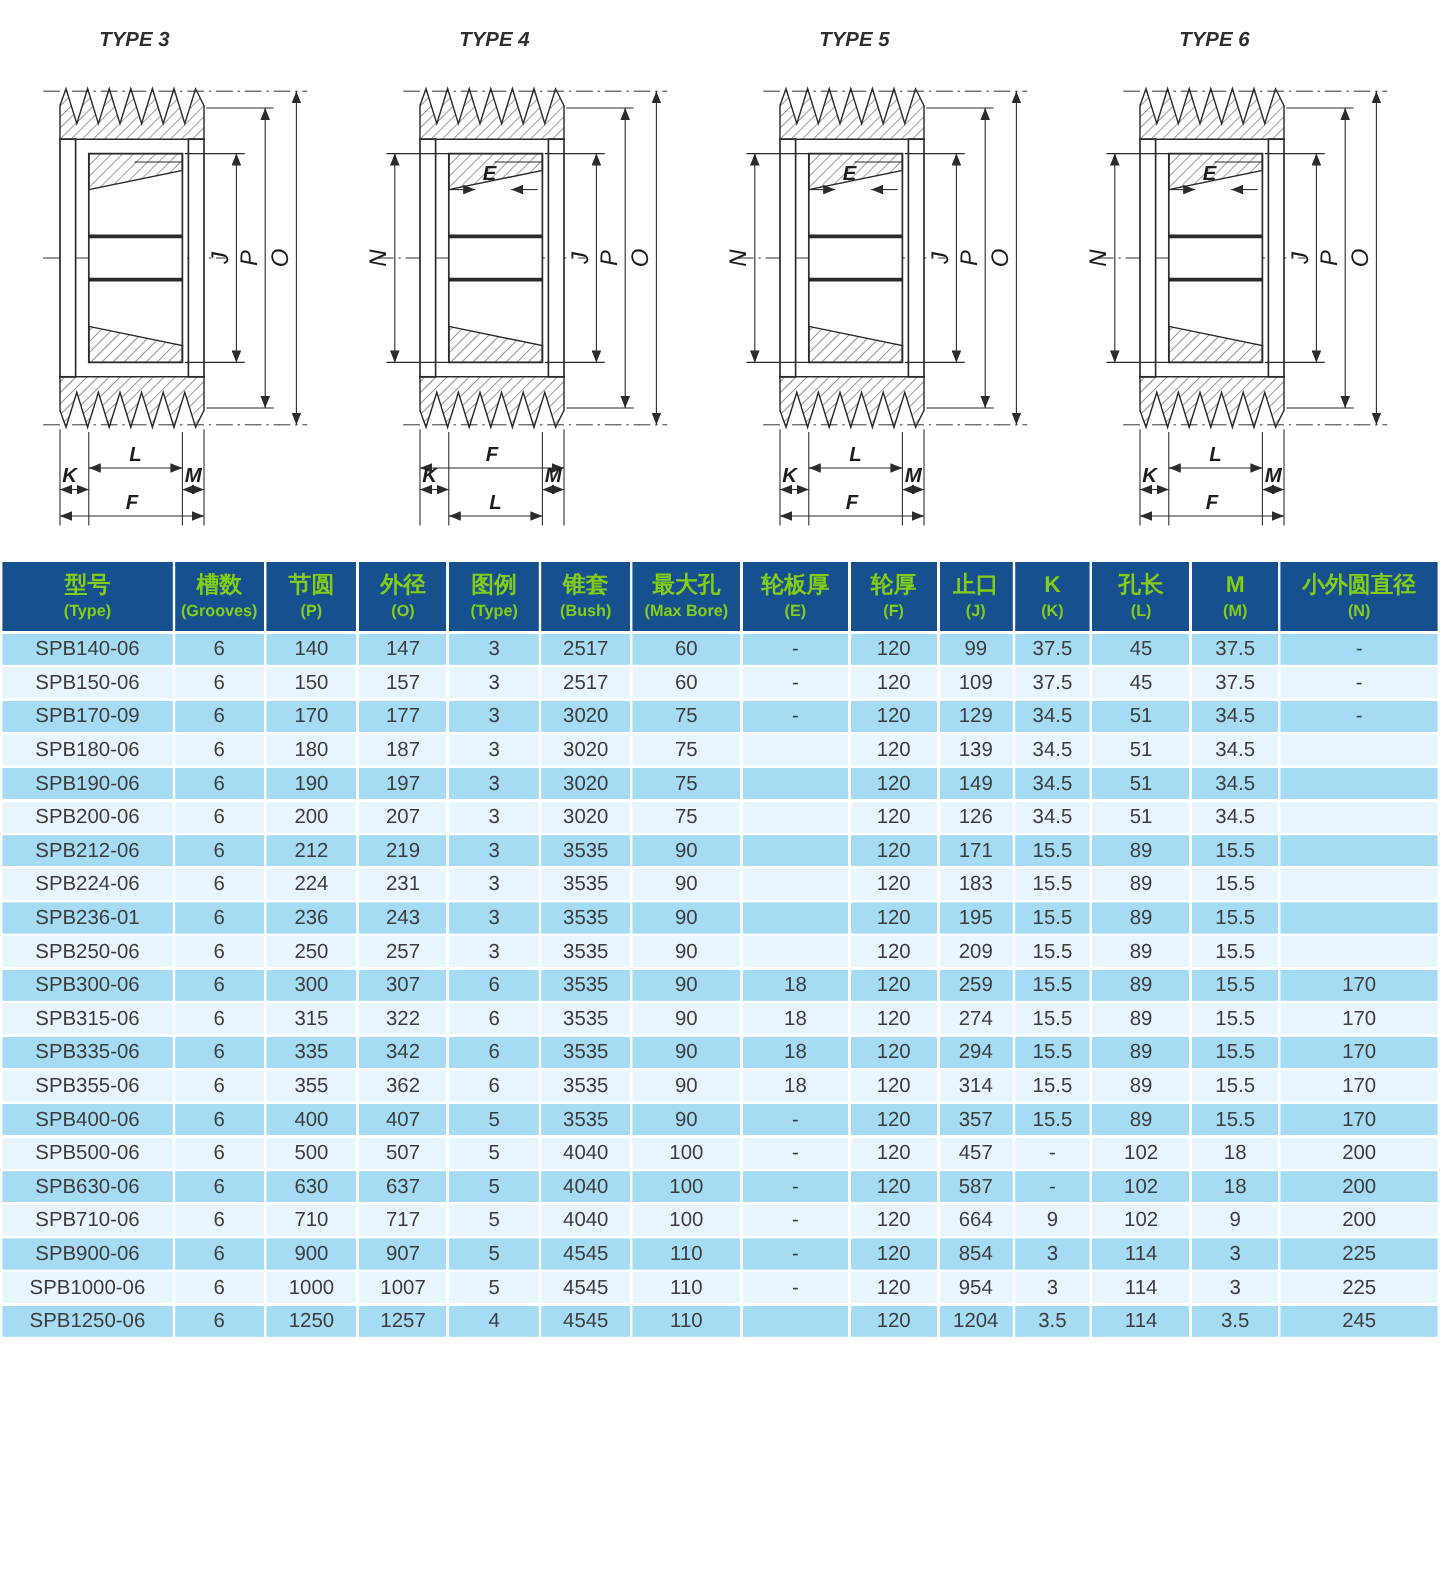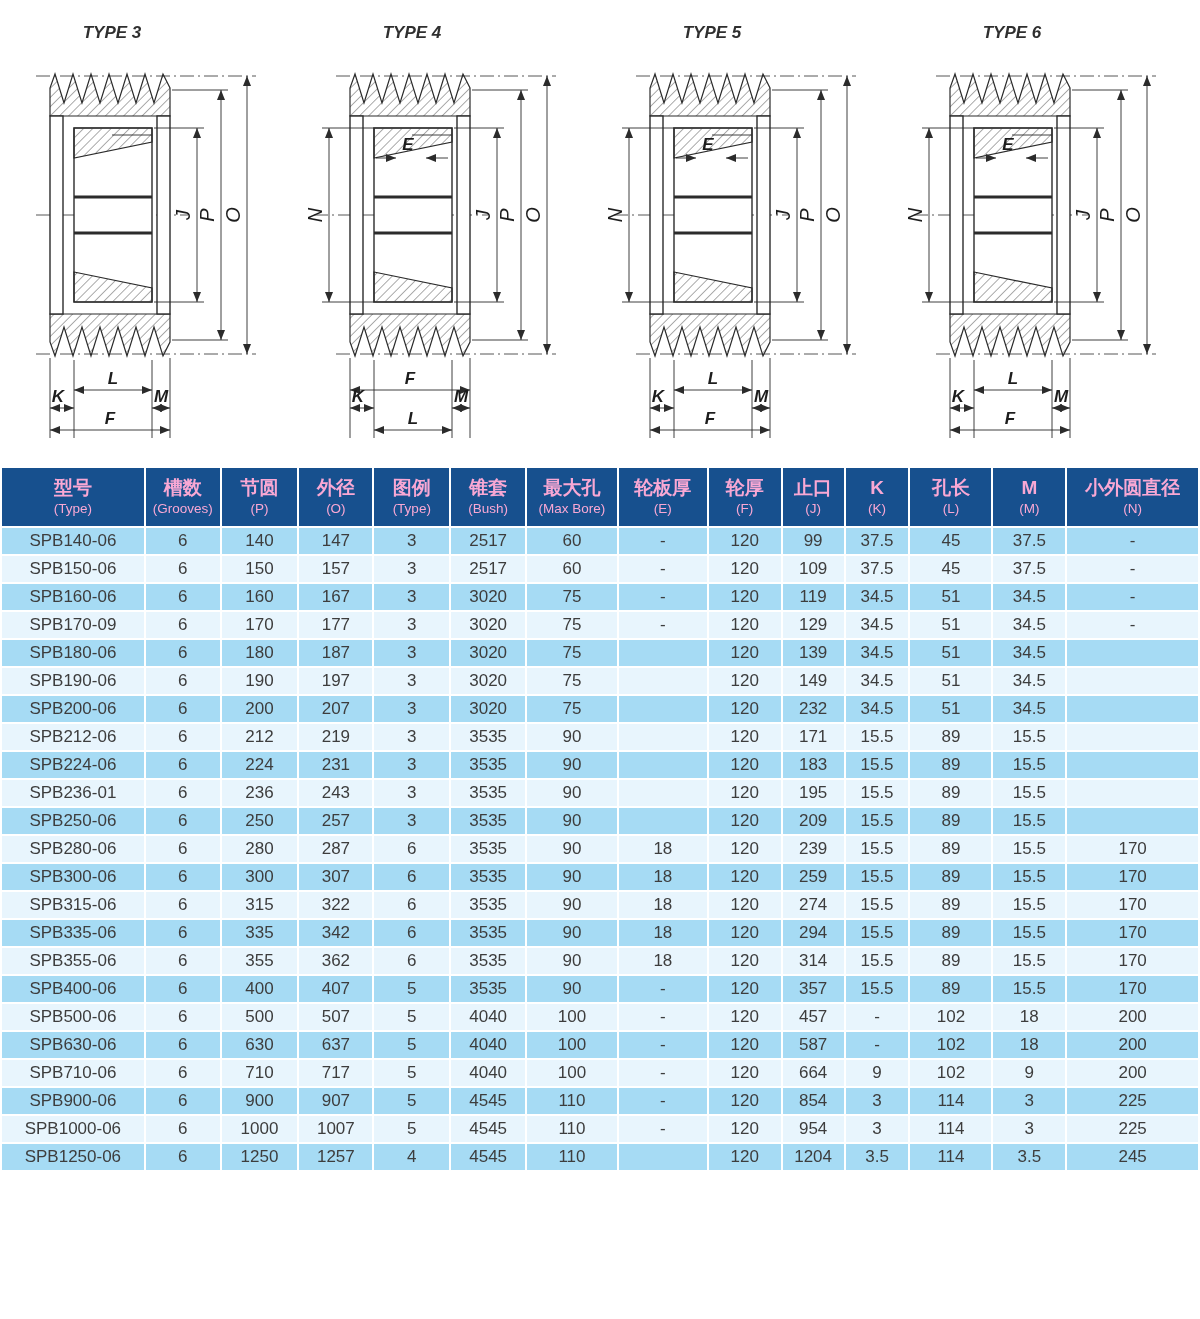--- a/index.html
+++ b/index.html
@@ -15,23 +15,23 @@
   .thin{stroke:#2b2b2b;stroke-width:0.9;fill:none;}
   .bore{stroke:#2b2b2b;stroke-width:3;fill:none;}
   .cl{stroke:#2b2b2b;stroke-width:0.8;fill:none;stroke-dasharray:14 4 2 4;}
   .ttl{font-size:17px;font-weight:700;fill:#2f2f2f;text-anchor:middle;}
   .dimL{font-size:20px;fill:#1d1d1d;text-anchor:middle;font-weight:500;}
   .dimS{font-size:17px;fill:#1d1d1d;text-anchor:middle;font-weight:600;}
 
   
   table.spec{width:1200px;border-collapse:collapse;table-layout:fixed;}
   table.spec th,table.spec td{border:2px solid #ffffff;text-align:center;vertical-align:middle;padding:0;overflow:hidden;white-space:nowrap;}
-  table.spec thead th{background:#17508e;color:#f9a8d4;padding:8px 1px 9px;}
+  table.spec thead th{background:#17508e;color:#84cc16;padding:8px 1px 9px;}
   th .zh{font-size:19px;font-weight:700;line-height:1.25;}
-  th .en{font-size:13.5px;font-weight:400;line-height:1.2;margin-top:1px;}
+  th .en{font-size:13.5px;font-weight:700;line-height:1.2;margin-top:1px;}
   table.spec tbody td{height:26px;font-size:17px;color:#3d3d3d;background:#e8f5fd;}
   table.spec tbody tr:nth-child(odd) td{background:#a6dbf4;}
   col.c0{width:12%}col.c1{width:6.33%}col.c2{width:6.5%}col.c3{width:6.25%}
   col.c4{width:6.42%}col.c5{width:6.33%}col.c6{width:7.67%}col.c7{width:7.5%}
   col.c8{width:6.17%}col.c9{width:5.25%}col.c10{width:5.42%}col.c11{width:6.92%}
   col.c12{width:6.17%}col.c13{width:11.07%}
 </style>
 </head>
 <body>
 
@@ -357,94 +357,78 @@
           <td>60</td>
           <td>-</td>
           <td>120</td>
           <td>109</td>
           <td>37.5</td>
           <td>45</td>
           <td>37.5</td>
           <td>-</td>
         </tr>
         <tr>
-          <td>SPB160-06</td>
-          <td>6</td>
-          <td>160</td>
-          <td>167</td>
+          <td>SPB170-09</td>
+          <td>6</td>
+          <td>170</td>
+          <td>177</td>
           <td>3</td>
           <td>3020</td>
           <td>75</td>
           <td>-</td>
           <td>120</td>
-          <td>119</td>
+          <td>129</td>
           <td>34.5</td>
           <td>51</td>
           <td>34.5</td>
           <td>-</td>
         </tr>
         <tr>
-          <td>SPB170-09</td>
-          <td>6</td>
-          <td>170</td>
-          <td>177</td>
+          <td>SPB180-06</td>
+          <td>6</td>
+          <td>180</td>
+          <td>187</td>
           <td>3</td>
           <td>3020</td>
           <td>75</td>
-          <td>-</td>
-          <td>120</td>
-          <td>129</td>
+          <td></td>
+          <td>120</td>
+          <td>139</td>
           <td>34.5</td>
           <td>51</td>
           <td>34.5</td>
-          <td>-</td>
-        </tr>
-        <tr>
-          <td>SPB180-06</td>
-          <td>6</td>
-          <td>180</td>
-          <td>187</td>
+          <td></td>
+        </tr>
+        <tr>
+          <td>SPB190-06</td>
+          <td>6</td>
+          <td>190</td>
+          <td>197</td>
           <td>3</td>
           <td>3020</td>
           <td>75</td>
           <td></td>
           <td>120</td>
-          <td>139</td>
+          <td>149</td>
           <td>34.5</td>
           <td>51</td>
           <td>34.5</td>
           <td></td>
         </tr>
         <tr>
-          <td>SPB190-06</td>
-          <td>6</td>
-          <td>190</td>
-          <td>197</td>
+          <td>SPB200-06</td>
+          <td>6</td>
+          <td>200</td>
+          <td>207</td>
           <td>3</td>
           <td>3020</td>
           <td>75</td>
           <td></td>
           <td>120</td>
-          <td>149</td>
-          <td>34.5</td>
-          <td>51</td>
-          <td>34.5</td>
-          <td></td>
-        </tr>
-        <tr>
-          <td>SPB200-06</td>
-          <td>6</td>
-          <td>200</td>
-          <td>207</td>
-          <td>3</td>
-          <td>3020</td>
-          <td>75</td>
-          <td></td>
-          <td>120</td>
-          <td>232</td>
+          <td>126</td>
           <td>34.5</td>
           <td>51</td>
           <td>34.5</td>
           <td></td>
         </tr>
         <tr>
           <td>SPB212-06</td>
           <td>6</td>
           <td>212</td>
           <td>219</td>
@@ -499,36 +483,20 @@
           <td>3</td>
           <td>3535</td>
           <td>90</td>
           <td></td>
           <td>120</td>
           <td>209</td>
           <td>15.5</td>
           <td>89</td>
           <td>15.5</td>
           <td></td>
-        </tr>
-        <tr>
-          <td>SPB280-06</td>
-          <td>6</td>
-          <td>280</td>
-          <td>287</td>
-          <td>6</td>
-          <td>3535</td>
-          <td>90</td>
-          <td>18</td>
-          <td>120</td>
-          <td>239</td>
-          <td>15.5</td>
-          <td>89</td>
-          <td>15.5</td>
-          <td>170</td>
         </tr>
         <tr>
           <td>SPB300-06</td>
           <td>6</td>
           <td>300</td>
           <td>307</td>
           <td>6</td>
           <td>3535</td>
           <td>90</td>
           <td>18</td>

